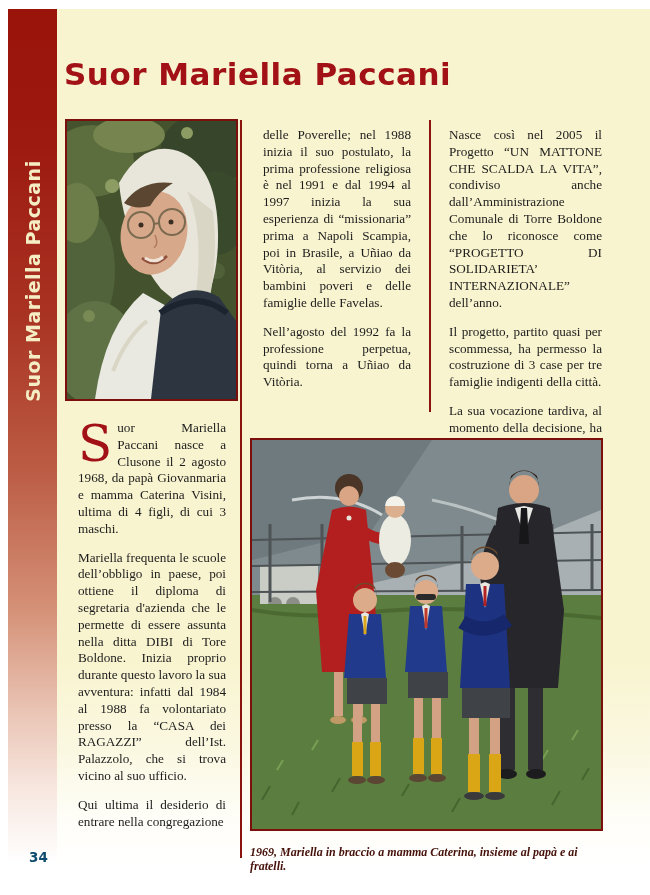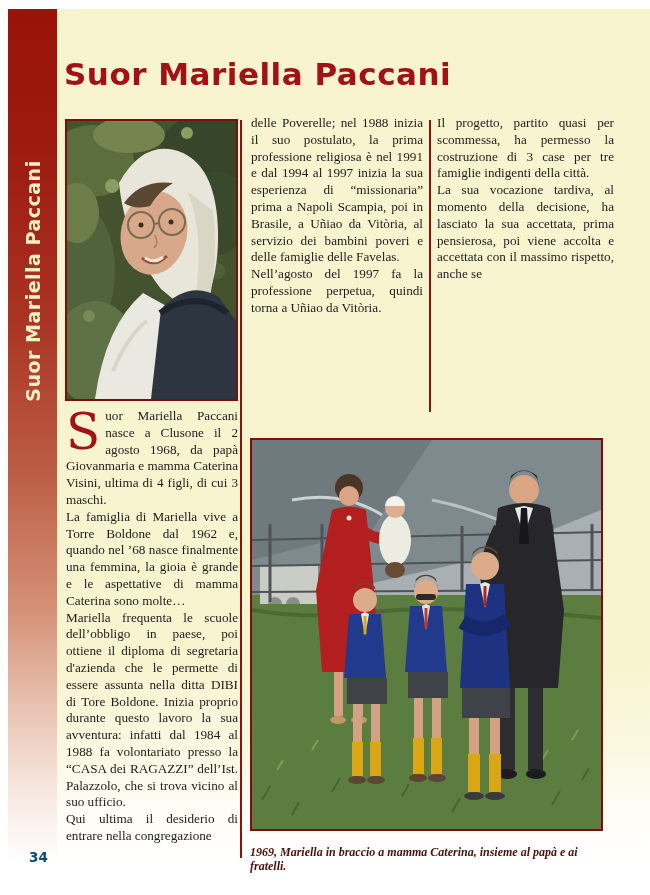--- a/index.html
+++ b/index.html
@@ -23,21 +23,21 @@
     border:2px solid #7b0f0c; background:#44532e; }
   .family { position:absolute; left:250px; top:438px; width:353px; height:393px;
     border:2px solid #7b0f0c; background:#97a1a6; }
   figure svg { display:block; width:100%; height:100%; }
 
   .vline { position:absolute; width:2px; background:#8b130e; }
   .vline-1 { left:240px; top:120px; height:738px; }
   .vline-2 { left:429px; top:120px; height:292px; }
 
   .col { position:absolute; font-size:13.2px; line-height:16.8px; color:#1c1c1c; text-align:justify; }
-  .col p { margin:0; }
+  .col p { margin:12px; }
   .col-left   { left:66px;  top:408px; width:172px; }
   .col-middle { left:251px; top:115px; width:172px; }
   .col-right  { left:437px; top:115px; width:177px; }
 
   .dropcap { float:left; font-size:50px; line-height:42px; padding:3px 5px 0 0;
     color:#a21116; font-family:"DejaVu Serif",serif; }
 
   .caption { position:absolute; left:250px; top:837px; width:356px; font-style:italic;
     font-weight:bold; font-size:12px; line-height:14px; color:#46120a;margin-top:8px; }
   .pagenum { position:absolute; left:29px; top:849px; font-family:"DejaVu Sans",sans-serif;
@@ -88,32 +88,32 @@
       <path d="M46,250 Q60,215 80,200" stroke="#d9d6c6" stroke-width="4" fill="none"></path>
     </svg>
   </figure>
 
   <div class="vline vline-1"></div>
   <div class="vline vline-2"></div>
 
   <div class="col col-left">
     <p class="para"><span class="dropcap">S</span><span>uor Mariella Paccani nasce a Clusone il 2 agosto 1968, da papà Giovanmaria e mamma Caterina Visini, ultima di 4 figli, di cui 3 maschi.</span></p>
     <div>
-        <p>La famiglia di Mariella vive a Torre Boldone dal 1962 e, quando nel ’68 nasce finalmente una femmina, la gioia è grande e le aspettative di mamma Caterina sono molte…</p>
         <p>Mariella frequenta le scuole dell’obbligo in paese, poi ottiene il diploma di segretaria d'azienda che le permette di essere assunta nella ditta DIBI di Tore Boldone. Inizia proprio durante questo lavoro la sua avventura: infatti dal 1984 al 1988 fa volontariato presso la “CASA dei RAGAZZI” dell’Ist. Palazzolo, che si trova vicino al suo ufficio.</p>
         <p>Qui ultima il desiderio di entrare nella congregazione</p>
       </div>
   </div>
 
   <div class="col col-middle">
       <p>delle Poverelle; nel 1988 inizia il suo postulato, la prima professione religiosa è nel 1991 e dal 1994 al 1997 inizia la sua esperienza di “missionaria” prima a Napoli Scampia, poi in Brasile, a Uñiao da Vitòria, al servizio dei bambini poveri e delle famiglie delle Favelas.</p>
-      <p>Nell’agosto del 1997 fa la professione perpetua, quindi torna a Uñiao da Vitòria.</p>
+      <p>Nell’agosto del 1992 fa la professione perpetua, quindi torna a Uñiao da Vitòria.</p>
     </div>
 
   <div class="col col-right">
+      <p>Nasce così nel 2005 il Progetto “UN MATTONE CHE SCALDA LA VITA”, condiviso anche dall’Amministrazione Comunale di Torre Boldone che lo riconosce come “PROGETTO DI SOLIDARIETA’ INTERNAZIONALE” dell’anno.</p>
       <p>Il progetto, partito quasi per scommessa, ha permesso la costruzione di 3 case per tre famiglie indigenti della città.</p>
       <p>La sua vocazione tardiva, al momento della decisione, ha lasciato la sua accettata, prima pensierosa, poi viene accolta e accettata con il massimo rispetto, anche se</p>
     </div>
 
   <figure class="family">
     <svg viewBox="0 0 349 389" preserveAspectRatio="none" aria-hidden="true">
       <rect width="349" height="389" fill="#a8b0b4"></rect>
       <polygon points="0,0 349,0 349,70 230,118 90,150 0,160" fill="#7e8a8d"></polygon>
       <polygon points="0,0 180,0 120,90 0,120" fill="#6e7a7d"></polygon>
       <path d="M40,60 Q90,50 130,75" stroke="#cdd3d4" stroke-width="3" fill="none"></path>

